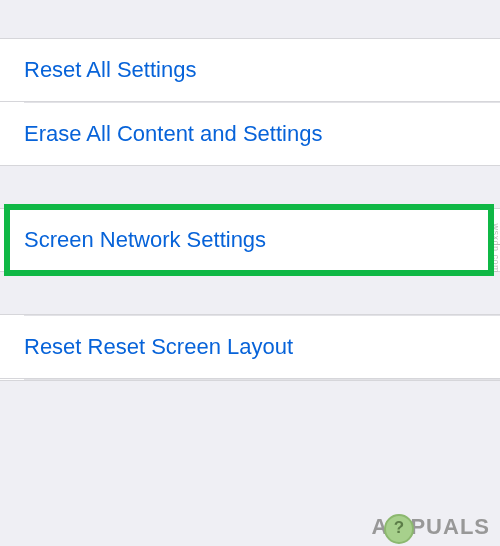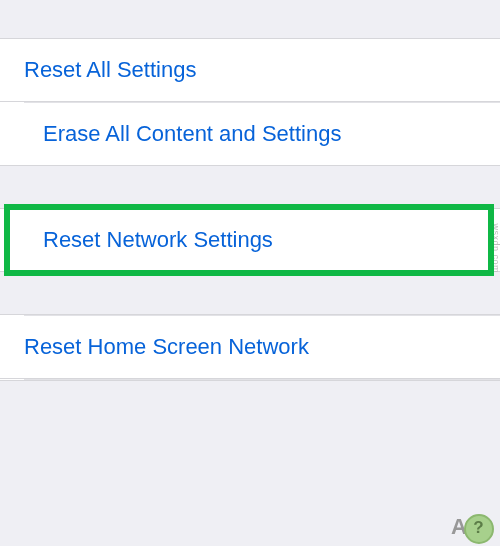--- a/index.html
+++ b/index.html
@@ -40,21 +40,20 @@
     .group {
       background: #ffffff;
       border-top: 1px solid #d6d6da;
       border-bottom: 1px solid #d6d6da;
     }
     .group .row {
       border-top: none;
     }
     .group .row:last-child {
       border-bottom: none;
-      margin-left: 19px;
     }
     .row-inner-sep {
       border-bottom: 1px solid #e2e2e6;
       margin-left: 24px;
     }
     .highlight-box {
       position: absolute;
       left: 4px;
       right: 6px;
       top: -4px;
@@ -126,33 +125,34 @@
     <span>Erase All Content and Settings</span>
   </div>
 </div>
 
 <div class="section-gap-network"></div>
 
 <div class="network-wrapper">
   <div class="highlight-box"></div>
   <div class="group">
     <div class="row">
-      <span>Reset Network Settings</span>
+      <span>Screen Network Settings</span>
     </div>
   </div>
 </div>
 
 <div class="section-gap"></div>
 
 <div class="group">
   <div class="row-inner-sep"></div>
   <div class="row">
-    <span>Reset Home Screen Network</span>
+    <span>Reset Reset Screen Layout</span>
   </div>
   <div class="row-inner-sep"></div>
 </div>
 
 <div class="attribution">wsxdn.com</div>
 
 <div class="watermark">
   <span>A</span>
   <span class="circle"></span>
+  <span>PUALS</span>
 </div>
 
 </body></html>

